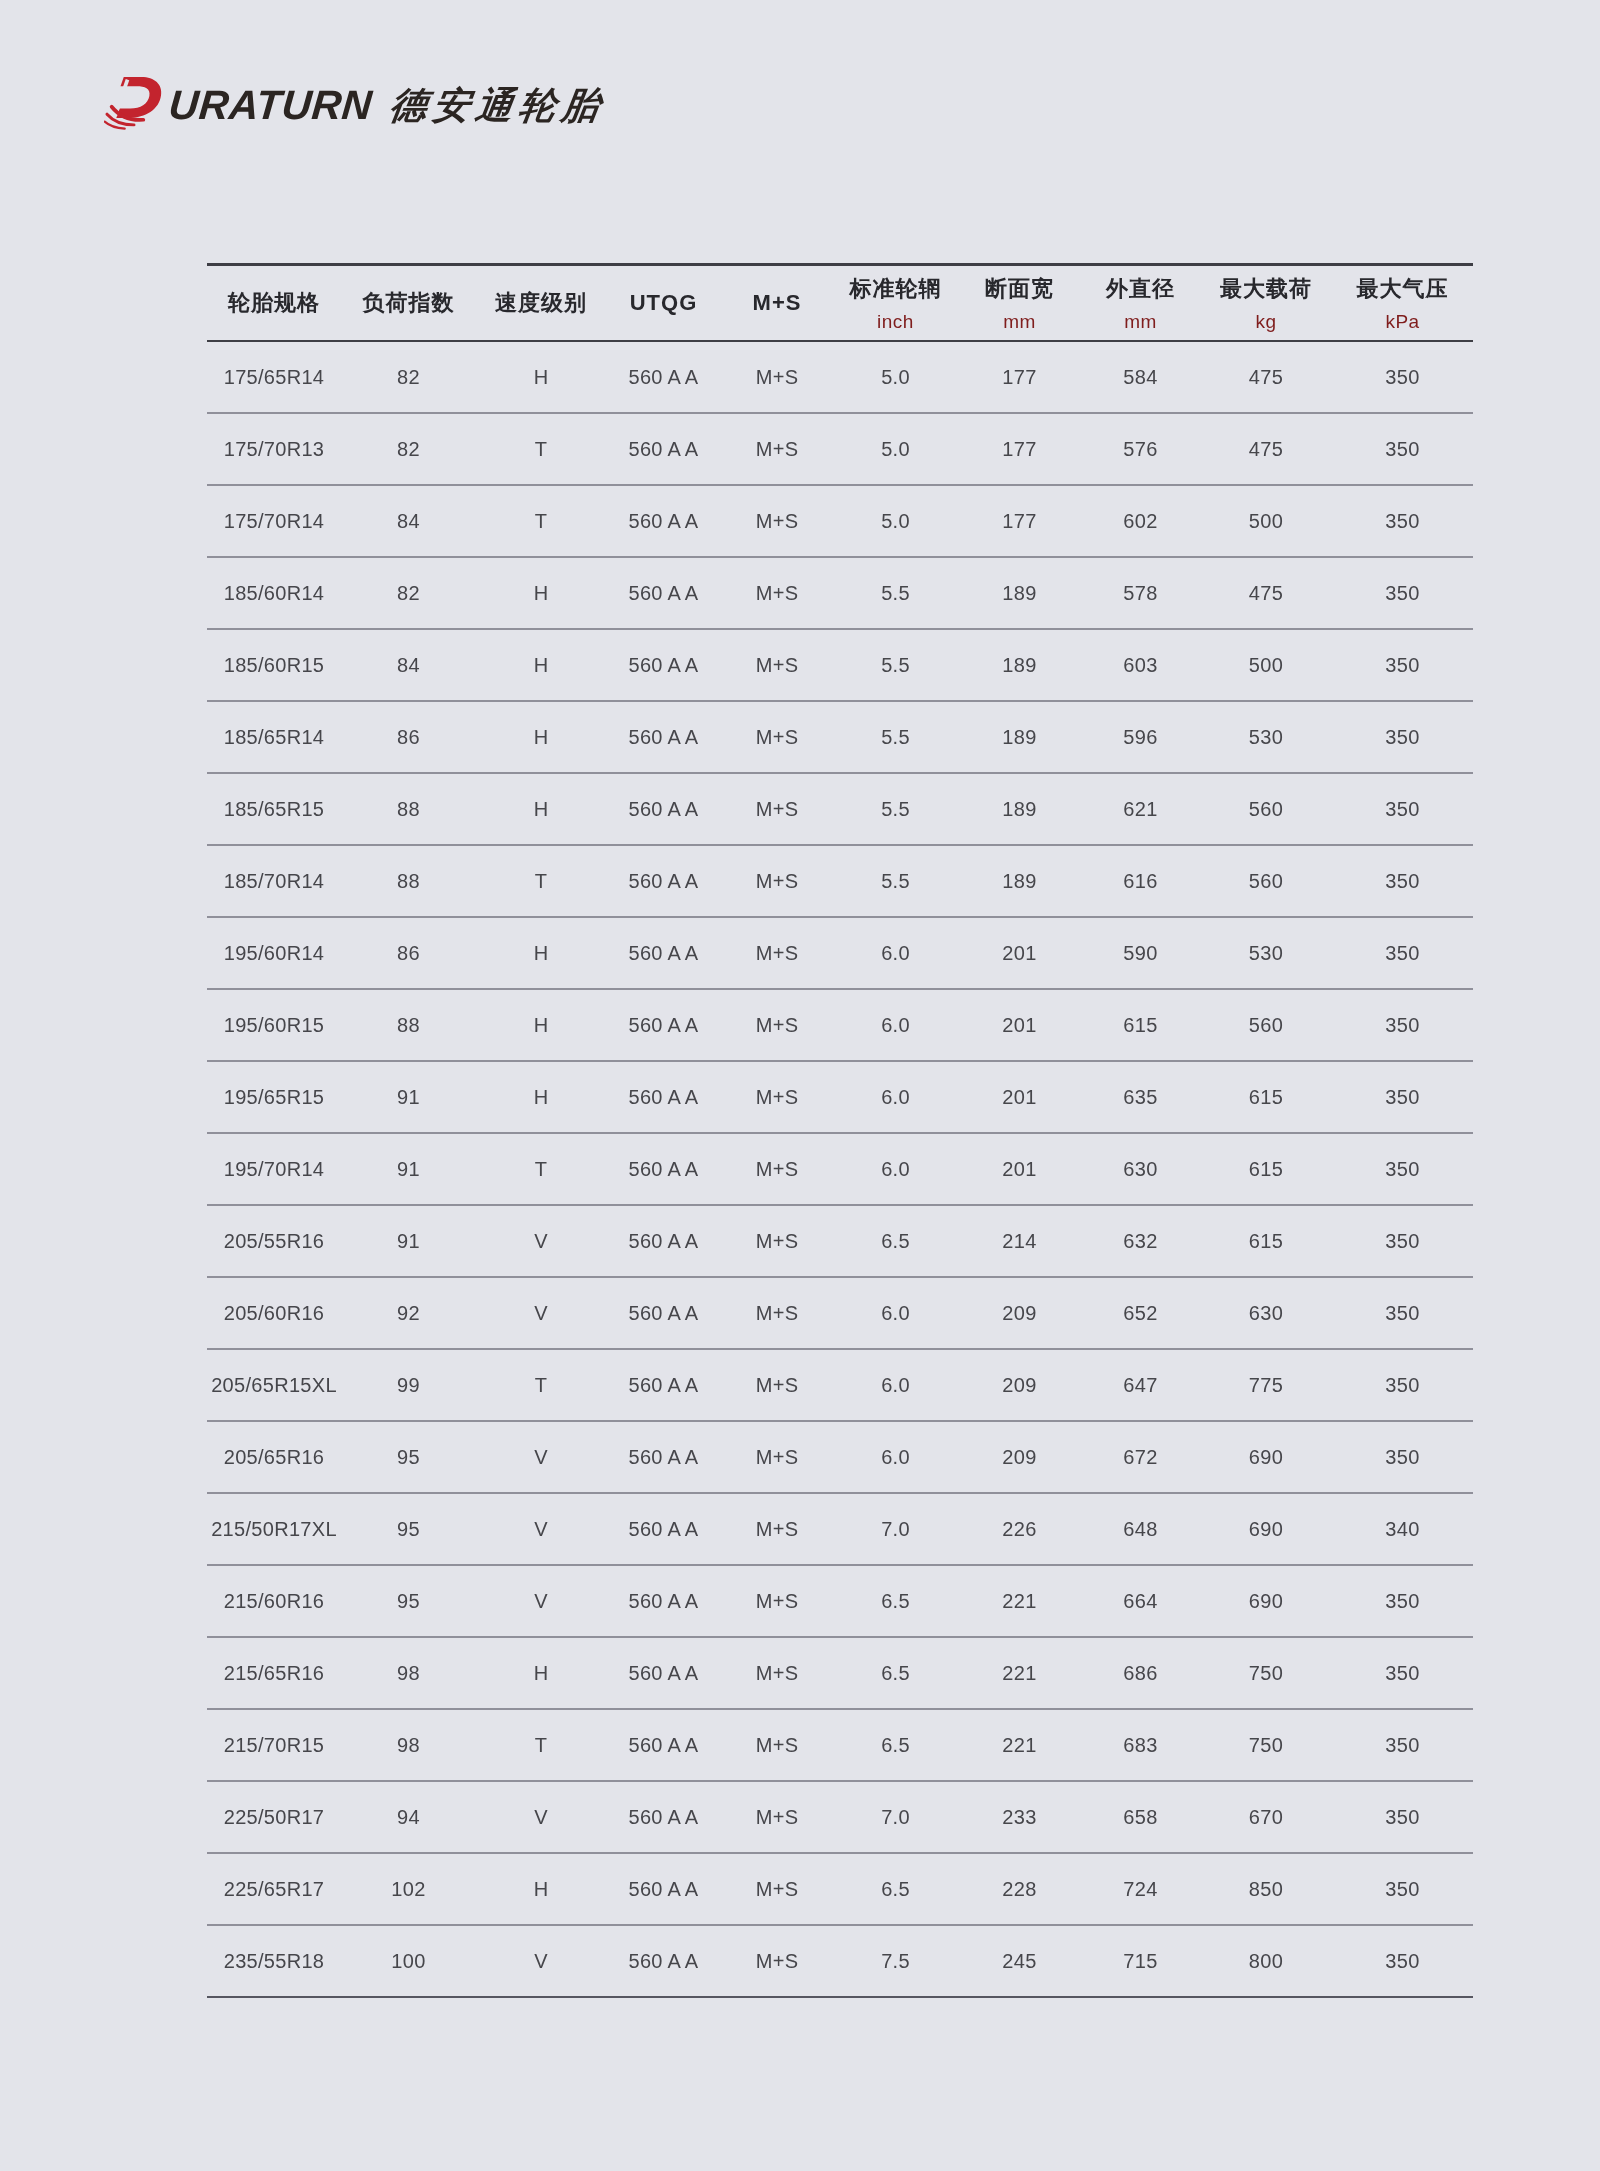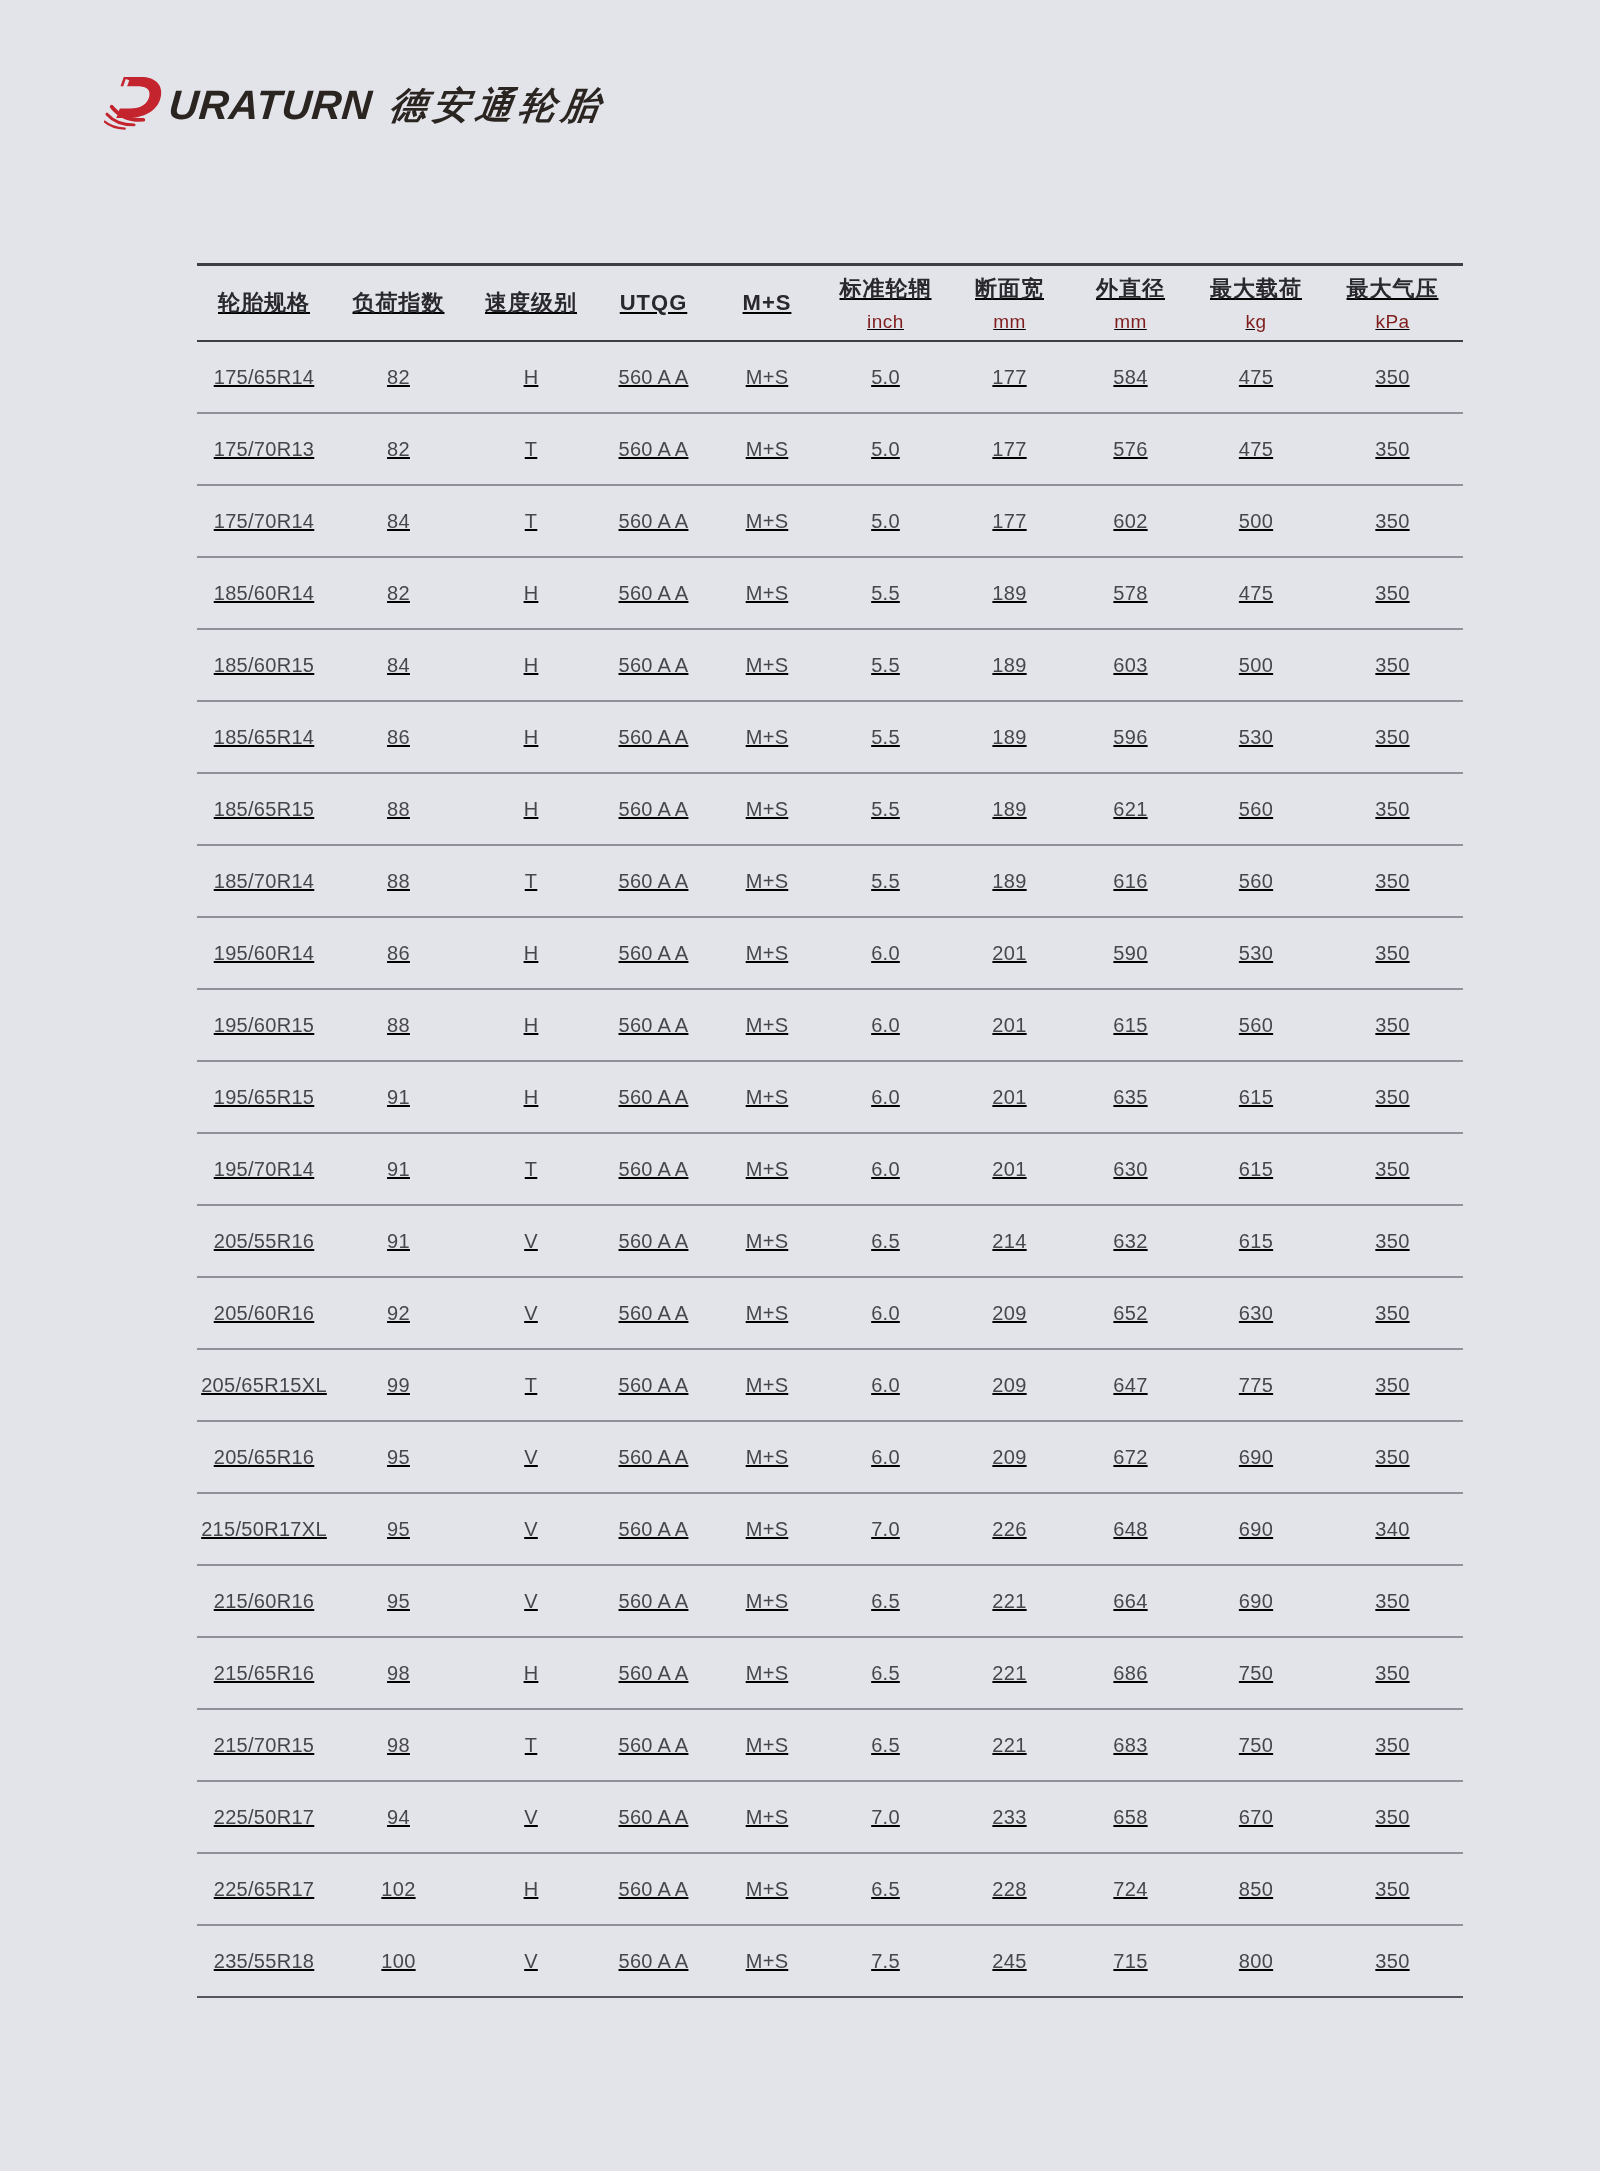--- a/index.html
+++ b/index.html
@@ -23,23 +23,23 @@
     line-height: 1;
   }
   .logo-cjk {
     font-size: 37px; font-weight: bold; font-style: italic;
     color: #2b2522; letter-spacing: 6px; margin-left: 18px;
     transform: skewX(-8deg); line-height: 1; white-space: nowrap;
   }
 
   
   table.spec-table {
-    position: absolute; left: 197px; top: 263px;
+    position: absolute; left: 207px; top: 263px;
     width: 1266px;
-    border-collapse: collapse; table-layout: fixed; text-decoration: underline;
+    border-collapse: collapse; table-layout: fixed;
   }
   thead tr {
     border-top: 3px solid #3e3e45;
     border-bottom: 2px solid #3e3e45;
   }
   th { padding: 0; vertical-align: middle; font-weight: bold; }
   th .hwrap {
     display: flex; flex-direction: column;
     align-items: center; justify-content: center;
     height: 74px;

